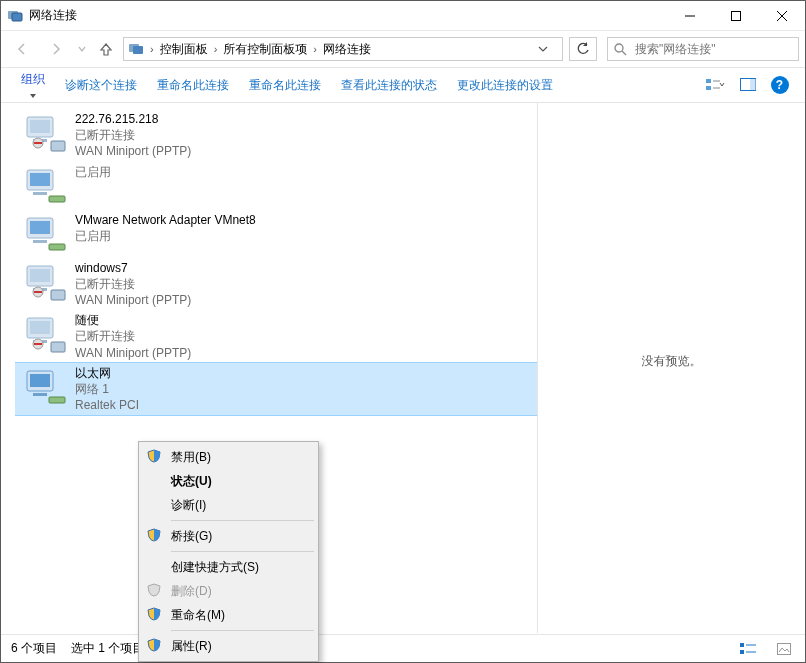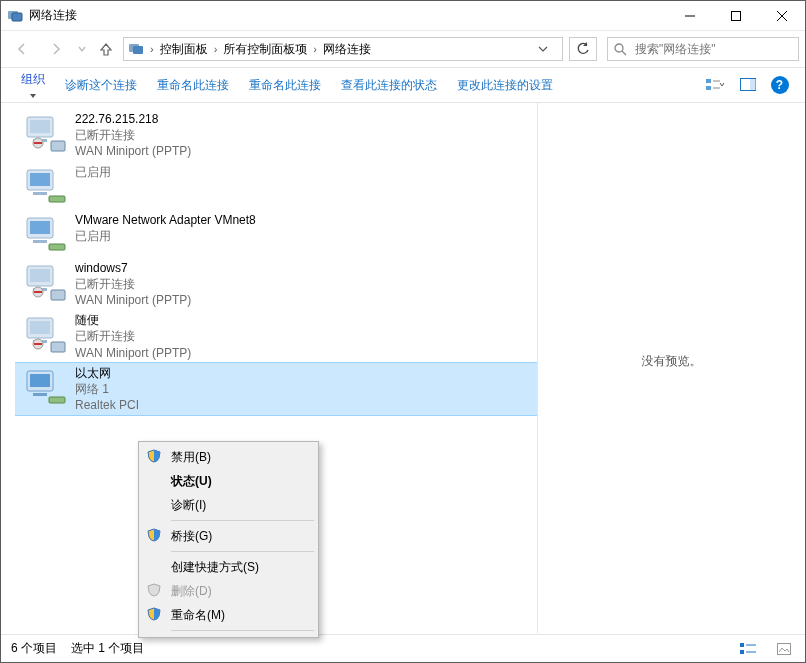--- a/index.html
+++ b/index.html
@@ -343,20 +343,29 @@
     <div class="ctx-item">
       <span class="shield">
           <svg width="14" height="14">
             <path d="M7 1 L13 3 L12 9 Q10 13 7 13 Q4 13 2 9 L1 3 Z" fill="#f5c542" stroke="#3a6db0"></path>
             <path d="M7 1 L7 13 Q10 13 12 9 L13 3 Z" fill="#3a8bd8"></path>
           </svg>
         </span>
       <span>重命名(M)</span>
     </div>
     <div class="ctx-sep"></div>
+    <div class="ctx-item">
+      <span class="shield">
+          <svg width="14" height="14">
+            <path d="M7 1 L13 3 L12 9 Q10 13 7 13 Q4 13 2 9 L1 3 Z" fill="#f5c542" stroke="#3a6db0"></path>
+            <path d="M7 1 L7 13 Q10 13 12 9 L13 3 Z" fill="#3a8bd8"></path>
+          </svg>
+        </span>
+      <span>属性(R)</span>
+    </div>
   </div>
 
   <div class="statusbar">
     <span>6 个项目</span>
     <span>选中 1 个项目</span>
     <div class="status-spacer"></div>
     <div class="view-btn active">
       <svg width="16" height="12">
           <rect x="0" y="0" width="4" height="4" fill="#1a73c5"></rect>
           <rect x="0" y="7" width="4" height="4" fill="#1a73c5"></rect>

